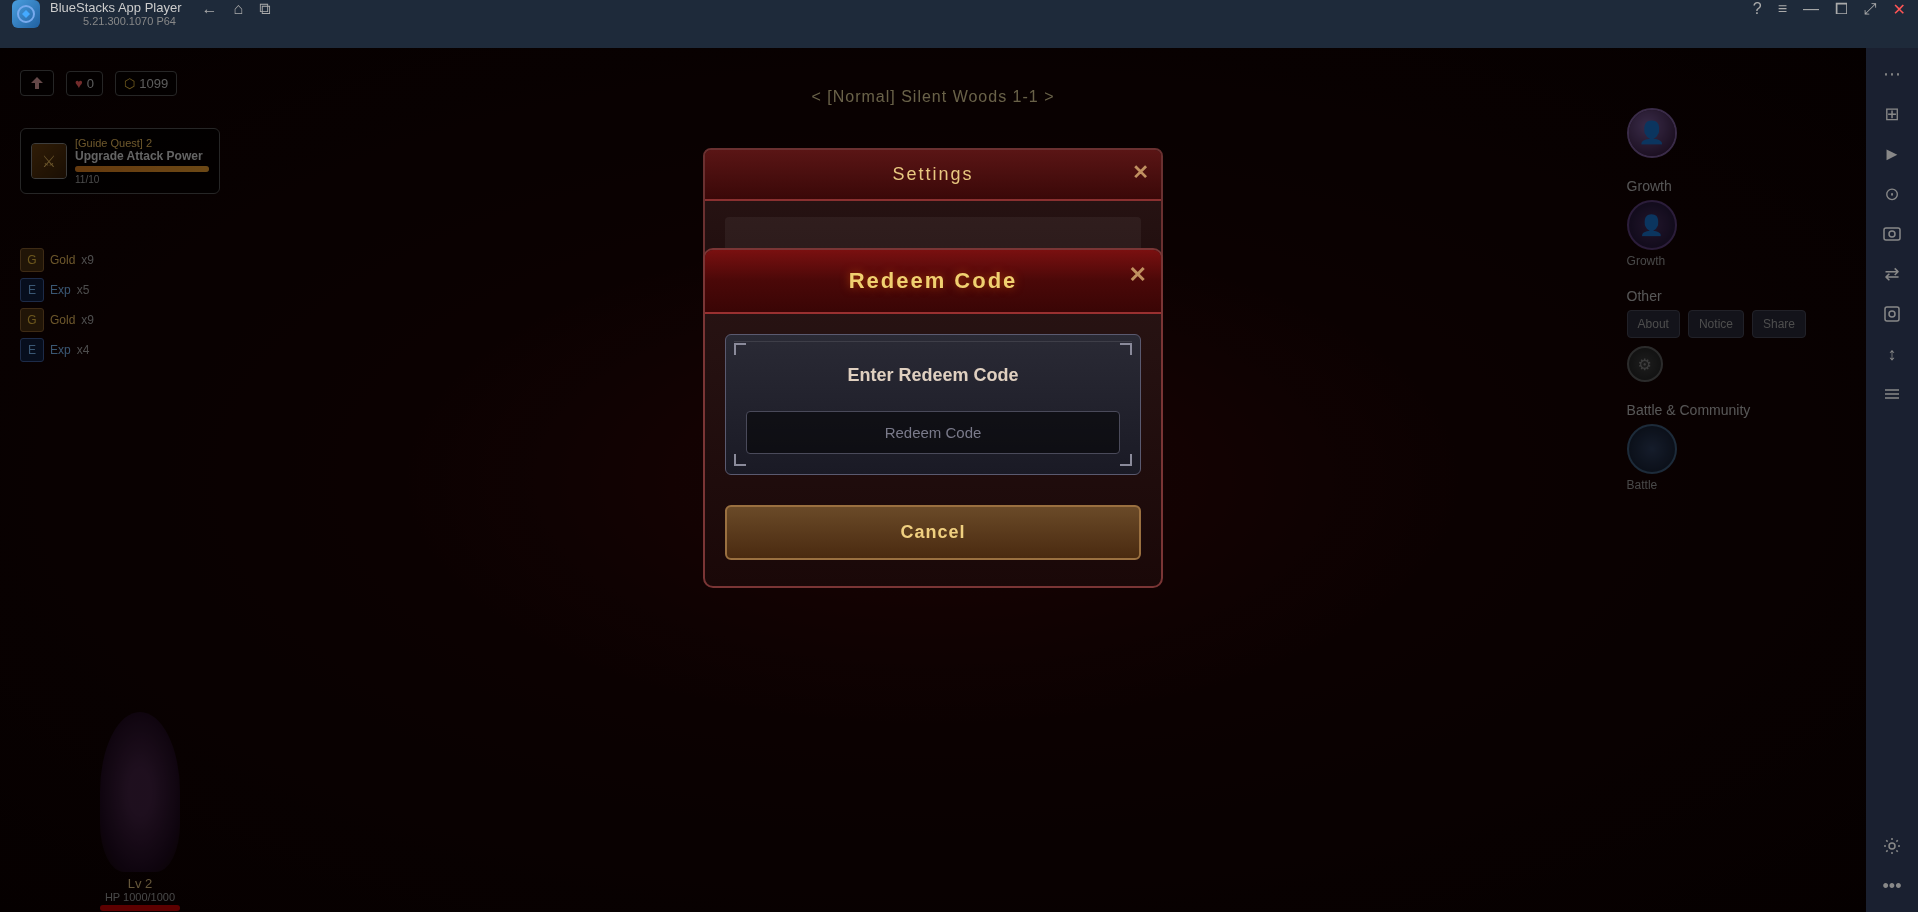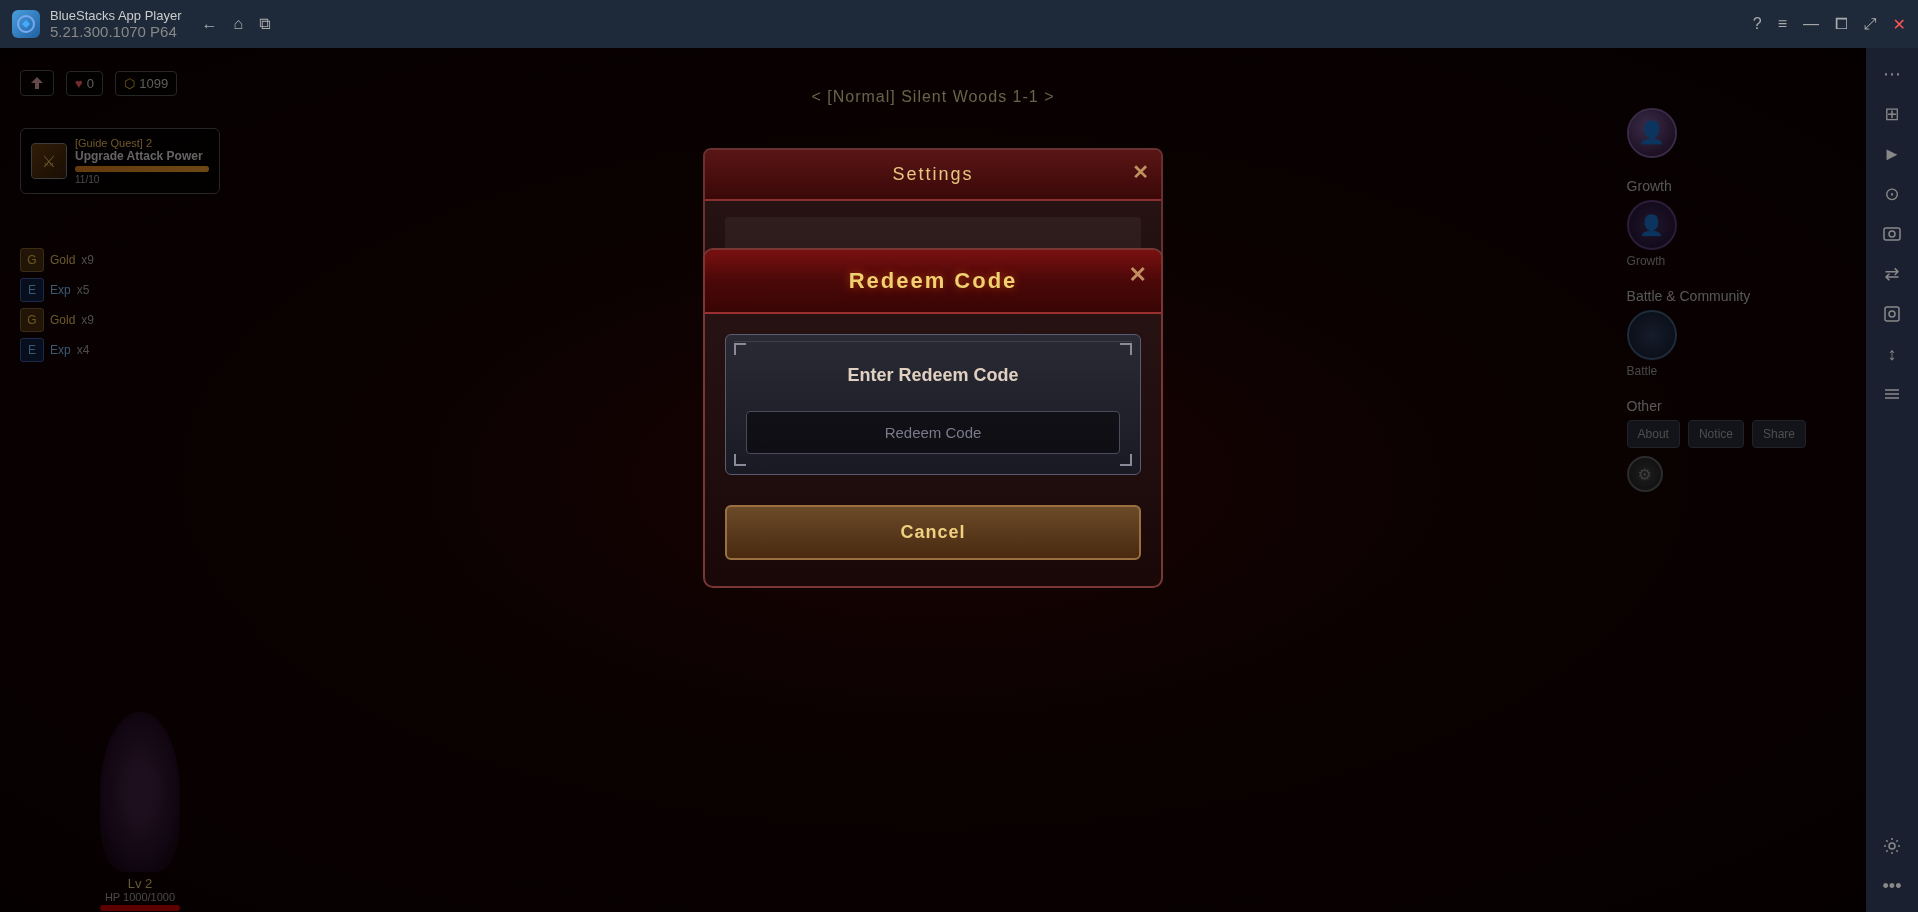--- a/index.html
+++ b/index.html
@@ -11,21 +11,21 @@
       background: #1a0a0a;
       position: relative;
     }
 
     
     .titlebar {
       width: 100%;
       height: 48px;
       background: #1e2a3a;
       display: flex;
-      align-items: center;
+      align-items: flex-start;
       padding: 0 12px;
       gap: 10px;
       position: absolute;
       top: 0;
       left: 0;
       z-index: 100;
     }
     .titlebar-logo {
       width: 28px;
       height: 28px;
@@ -37,21 +37,22 @@
       color: white;
       font-size: 12px;
       font-weight: bold;
     }
     .titlebar-title {
       color: #ccc;
       font-size: 13px;
     }
     .titlebar-subtitle {
       color: #888;
-      font-size: 15px;
+      font-size: 11px;
+      margin-left: 33px;
     }
     .titlebar-nav {
       display: flex;
       gap: 16px;
       margin-left: 10px;
     }
     .titlebar-nav span {
       color: #aaa;
       font-size: 16px;
       cursor: pointer;
@@ -549,34 +550,34 @@
       </div>
     </div>
     <div>
       <div style="color:#c0c0c0;font-size:14px;">Growth</div>
       <div style="width:50px;height:50px;background:radial-gradient(circle,#4a3060,#1a1030);border-radius:50%;border:2px solid #604080;margin-top:6px;display:flex;align-items:center;justify-content:center;">
         <span style="color:#a080c0;font-size:20px;">👤</span>
       </div>
       <div style="color:#a0a0a0;font-size:12px;margin-top:4px;">Growth</div>
     </div>
     <div>
-      <div style="color:#c0c0c0;font-size:14px;">Battle &amp; Community</div>
-      <div style="width:50px;height:50px;background:radial-gradient(circle,#304060,#101828);border-radius:50%;border:2px solid #406080;margin-top:6px;"></div>
-      <div style="color:#a0a0a0;font-size:12px;margin-top:4px;">Battle</div>
-    </div>
-    <div>
       <div style="color:#c0c0c0;font-size:14px;">Other</div>
       <div style="display:flex;gap:8px;margin-top:6px;">
         <div style="background:#2a2a3a;border:1px solid #4a4a5a;border-radius:4px;padding:6px 10px;color:#aaa;font-size:12px;">About</div>
         <div style="background:#2a2a3a;border:1px solid #4a4a5a;border-radius:4px;padding:6px 10px;color:#aaa;font-size:12px;">Notice</div>
         <div style="background:#2a2a3a;border:1px solid #4a4a5a;border-radius:4px;padding:6px 10px;color:#aaa;font-size:12px;">Share</div>
       </div>
       <div style="width:36px;height:36px;background:radial-gradient(circle,#404040,#202020);border-radius:50%;border:2px solid #606060;margin-top:8px;display:flex;align-items:center;justify-content:center;">
         <span style="color:#888;font-size:16px;">⚙</span>
       </div>
+    </div>
+    <div>
+      <div style="color:#c0c0c0;font-size:14px;">Battle &amp; Community</div>
+      <div style="width:50px;height:50px;background:radial-gradient(circle,#304060,#101828);border-radius:50%;border:2px solid #406080;margin-top:6px;"></div>
+      <div style="color:#a0a0a0;font-size:12px;margin-top:4px;">Battle</div>
     </div>
   </div>
 
   <div class="char-area">
     <div class="char-silhouette"></div>
     <div style="text-align:center;color:#e0c080;font-size:13px;margin-top:4px;">Lv 2</div>
     <div style="text-align:center;color:#a0a0a0;font-size:11px;">HP 1000/1000</div>
     <div style="background:#c00;width:80px;height:6px;border-radius:3px;margin:2px auto;"></div>
   </div>
 

